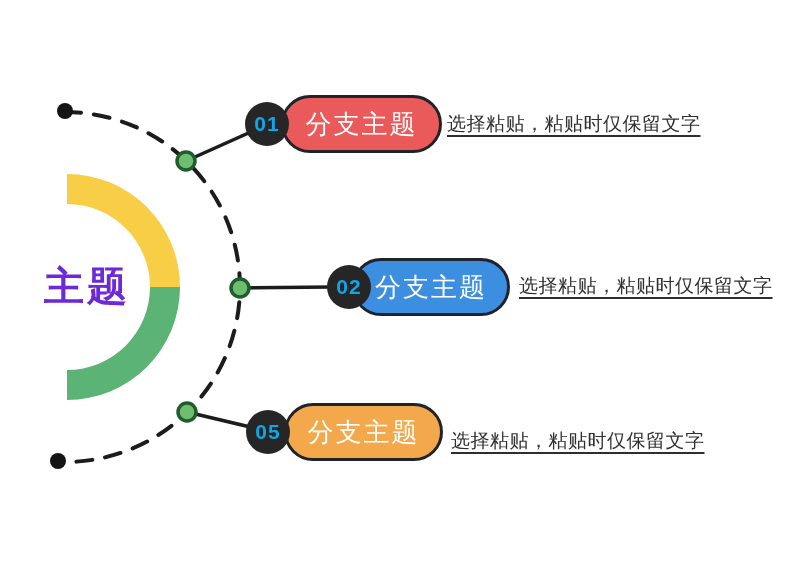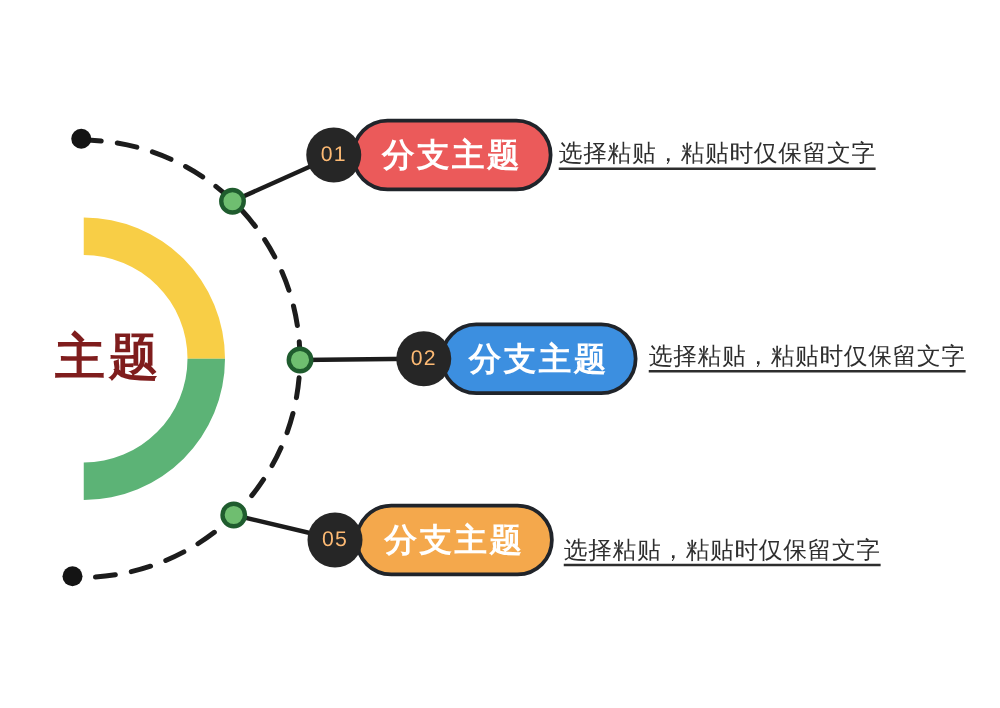--- a/index.html
+++ b/index.html
@@ -33,39 +33,39 @@
   }
   .num-badge {
     position: absolute;
     width: 44px;
     height: 44px;
     border-radius: 50%;
     z-index: 4;
     display: flex;
     align-items: center;
     justify-content: center;
-    color: #fdba74;
-    font-size: 17px;
-    font-weight: normal;
+    color: #0ea5e9;
+    font-size: 21px;
+    font-weight: bold;
     letter-spacing: 1px;
     cursor: pointer;
   }
   .pill {
     position: absolute;
     height: 58px;
     border-radius: 31px;
     border: 3px solid #20242A;
     box-sizing: border-box;
     z-index: 3;
     display: flex;
     align-items: center;
     justify-content: center;
     color: #ffffff;
     font-size: 26px;
-    font-weight: bold;
+    font-weight: normal;
     letter-spacing: 2px;
     cursor: pointer;
   }
   .note {
     position: absolute;
     z-index: 2;
     font-size: 19px;
     line-height: 24px;
     letter-spacing: 0.5px;
     text-decoration: underline;
@@ -73,21 +73,21 @@
     text-underline-offset: 5px;
     white-space: nowrap;
     cursor: text;
     font-family: Liberation Serif, serif;
   }
   
   .badge-1 { left: 245px; top: 102px; }
   .pill-1  { left: 281px; top: 95px;  width: 161px; }
   .note-1  { left: 447px; top: 112px; }
   
-  .badge-2 { left: 317px; top: 265px; }
+  .badge-2 { left: 327px; top: 265px; }
   .pill-2  { left: 352px; top: 258px; width: 158px; }
   .note-2  { left: 519px; top: 274px; }
   
   .badge-3 { left: 246px; top: 410px; }
   .pill-3  { left: 284px; top: 403px; width: 159px; }
   .note-3  { left: 451px; top: 429px; }
 </style>
 </head>
 <body>
 
@@ -105,21 +105,21 @@
 
     <line x1="186" y1="161" x2="262" y2="127" stroke-width="3.5" stroke="#1C1C1C"></line>
     <line x1="240" y1="288" x2="332" y2="287" stroke-width="3.5" stroke="#1C1C1C"></line>
     <line x1="187" y1="412" x2="263" y2="430" stroke-width="3.5" stroke="#1C1C1C"></line>
 
     <circle cx="186" cy="161" r="9" stroke-width="3.5" fill="#6FBE70" stroke="#1F5C2E"></circle>
     <circle cx="240" cy="288" r="9" stroke-width="3.5" fill="#6FBE70" stroke="#1F5C2E"></circle>
     <circle cx="187" cy="412" r="9" stroke-width="3.5" fill="#6FBE70" stroke="#1F5C2E"></circle>
   </svg>
 
-  <div class="central-title" style="color: #7f1d1d;">主题</div>
+  <div class="central-title" style="color: #6d28d9;">主题</div>
 
   <div class="num-badge badge-1" style="background: rgb(38, 38, 38);">01</div>
   <div class="pill pill-1" style="background: rgb(235, 90, 90);">
     <span>分支主题</span>
   </div>
   <div class="note note-1" style="color: rgb(46, 46, 46);">选择粘贴，粘贴时仅保留文字</div>
 
   <div class="num-badge badge-2" style="background: rgb(38, 38, 38);">02</div>
   <div class="pill pill-2" style="background: rgb(60, 143, 224);">
     <span>分支主题</span>

